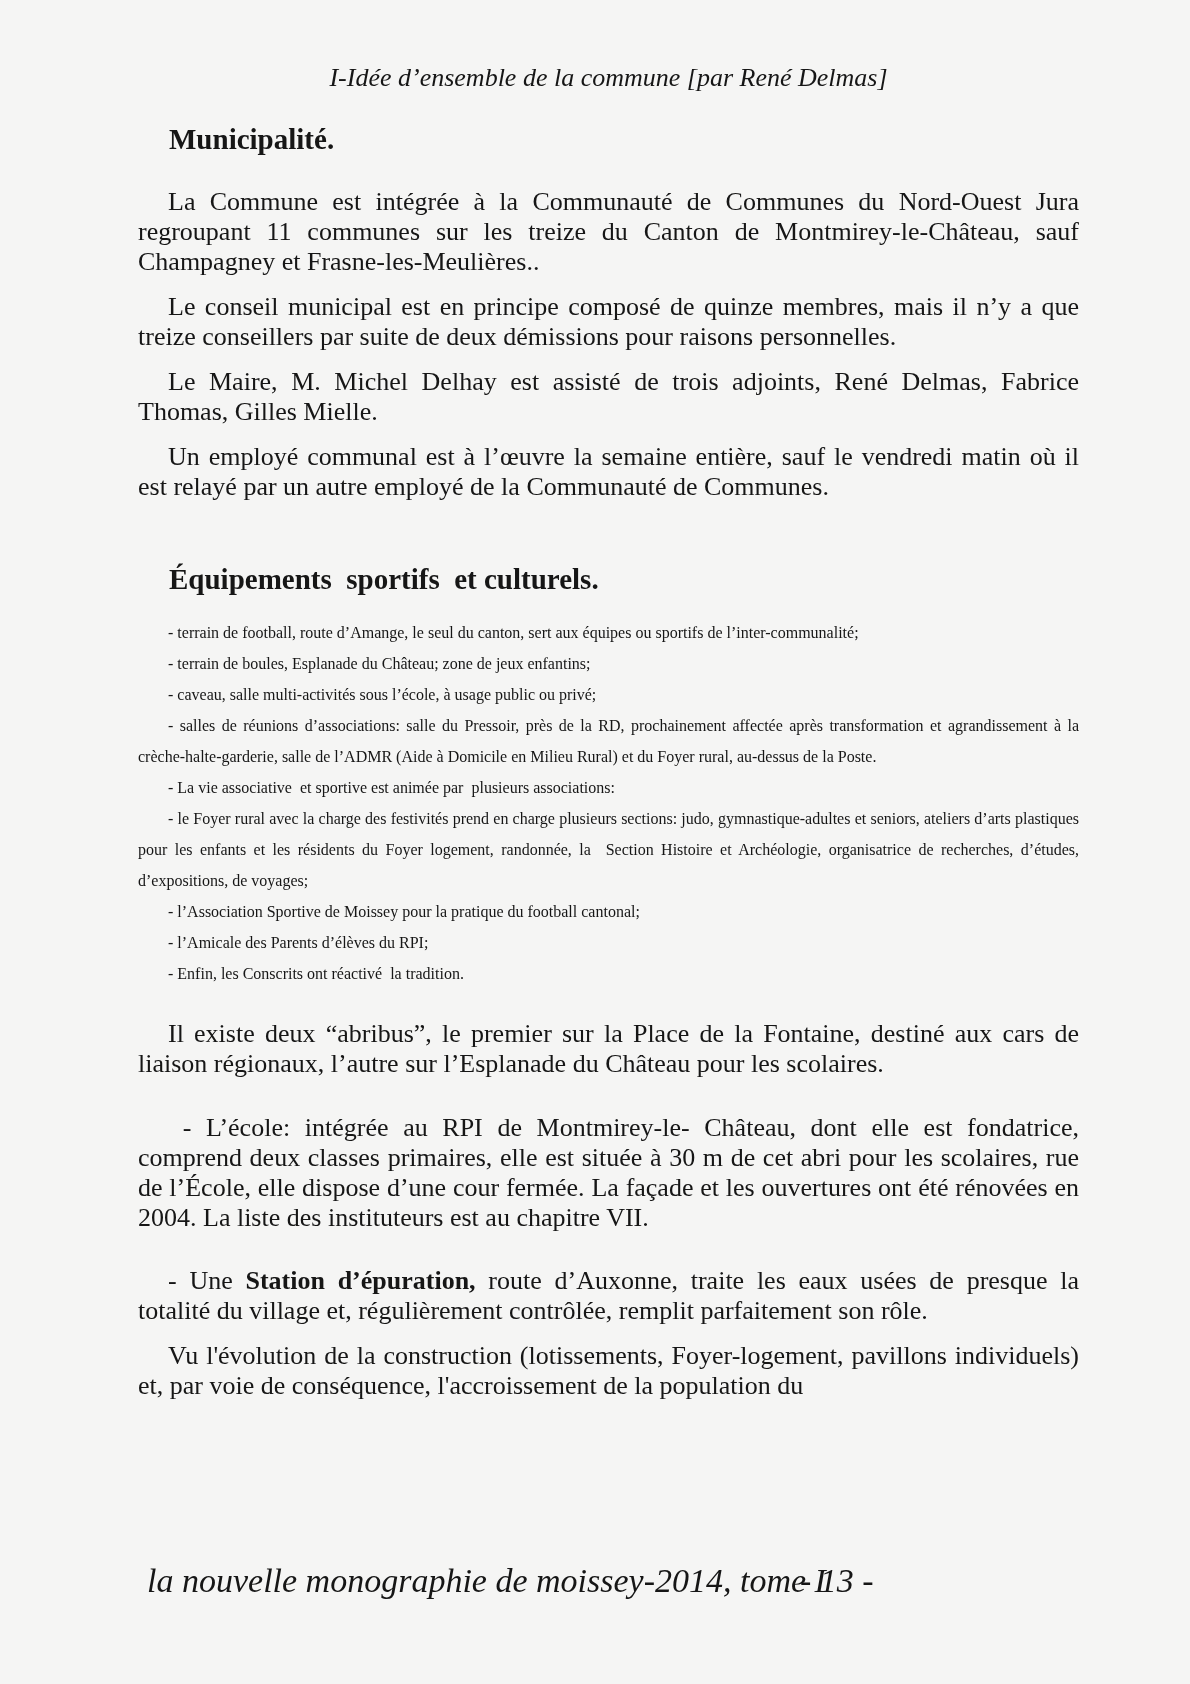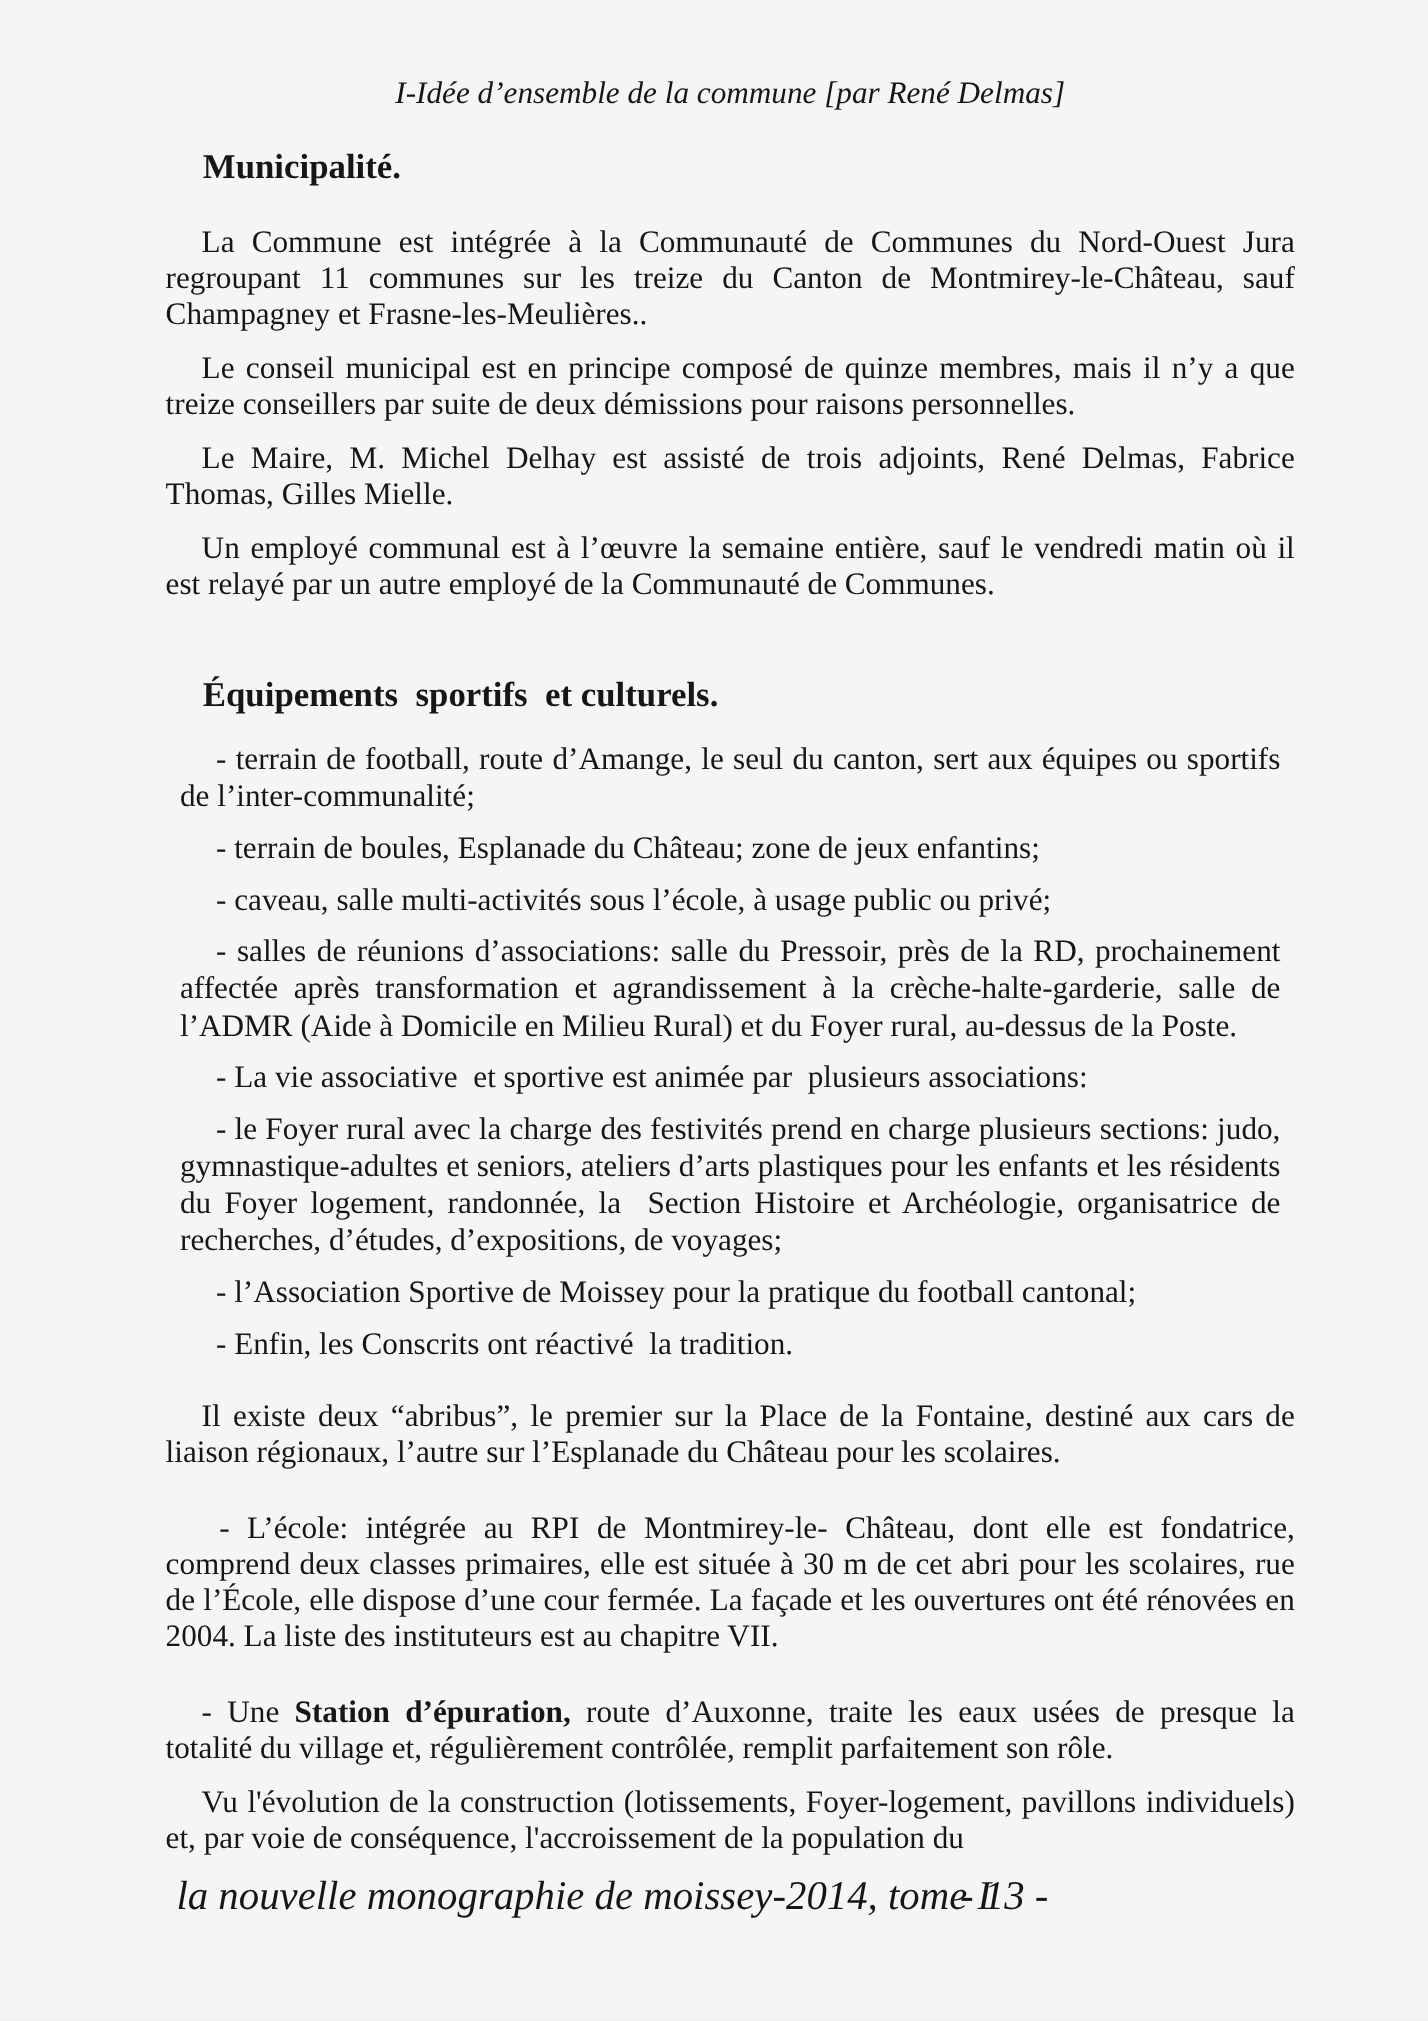--- a/index.html
+++ b/index.html
@@ -52,22 +52,22 @@
     text-align:justify;
     text-indent:30px;
     white-space:pre-wrap;
   }
   .par.first{margin-top:31px;}
   .par.gap-lg{margin-top:30px;}
   .par.gap-md{margin-top:34px;}
   .par.gap-station{margin-top:33px;}
   .list{margin-top:21px;}
   .item{
-    margin:12px;
-    font-size:26px;
+    margin:0;
+    font-size:16px;
     line-height:31px;
     text-align:justify;
     text-indent:30px;
     white-space:pre-wrap;
   }
   .footer{
     position:absolute;
     left:0;
     top:1566px;
     width:1190px;
@@ -110,20 +110,21 @@
     <div class="h2">Équipements  sportifs  et culturels.</div>
 
     <div class="list">
       <p class="item">- terrain de football, route d’Amange, le seul du canton, sert aux équipes ou sportifs de l’inter-communalité;</p>
       <p class="item">- terrain de boules, Esplanade du Château; zone de jeux enfantins;</p>
       <p class="item">- caveau, salle multi-activités sous l’école, à usage public ou privé;</p>
       <p class="item">- salles de réunions d’associations: salle du Pressoir, près de la RD, prochainement affectée après transformation et agrandissement à la crèche-halte-garderie, salle de l’ADMR (Aide à Domicile en Milieu Rural) et du Foyer rural, au-dessus de la Poste.</p>
       <p class="item">- La vie associative  et sportive est animée par  plusieurs associations:</p>
       <p class="item">- le Foyer rural avec la charge des festivités prend en charge plusieurs sections: judo, gymnastique-adultes et seniors, ateliers d’arts plastiques pour les enfants et les résidents du Foyer logement, randonnée, la  Section Histoire et Archéologie, organisatrice de recherches, d’études, d’expositions, de voyages;</p>
       <p class="item">- l’Association Sportive de Moissey pour la pratique du football cantonal;</p>
+      <p class="item">- l’Amicale des Parents d’élèves du RPI;</p>
       <p class="item">- Enfin, les Conscrits ont réactivé  la tradition.</p>
     </div>
 
     <p class="par gap-lg">Il existe deux “abribus”, le premier sur la Place de la Fontaine, destiné aux cars de liaison régionaux, l’autre sur l’Esplanade du Château pour les scolaires.</p>
 
     <p class="par gap-md"> - L’école: intégrée au RPI de Montmirey-le- Château, dont elle est fondatrice, comprend deux classes primaires, elle est située à 30 m de cet abri pour les scolaires, rue de l’École, elle dispose d’une cour fermée. La façade et les ouvertures ont été rénovées en 2004. La liste des instituteurs est au chapitre VII.</p>
 
     <p class="par gap-station"><span>- Une </span><b>Station d’épuration,</b><span> route d’Auxonne, traite les eaux usées de presque la totalité du village et, régulièrement contrôlée, remplit parfaitement son rôle.</span></p>
 
     <p class="par">Vu l'évolution de la construction (lotissements, Foyer-logement, pavillons individuels) et, par voie de conséquence, l'accroissement de la population du</p>

